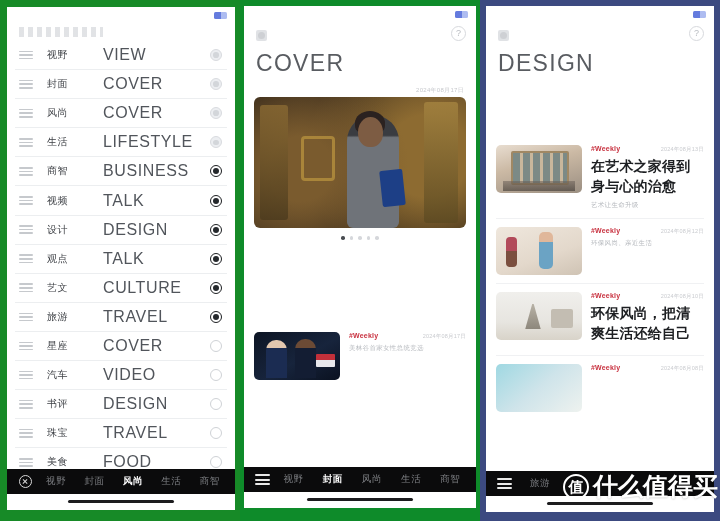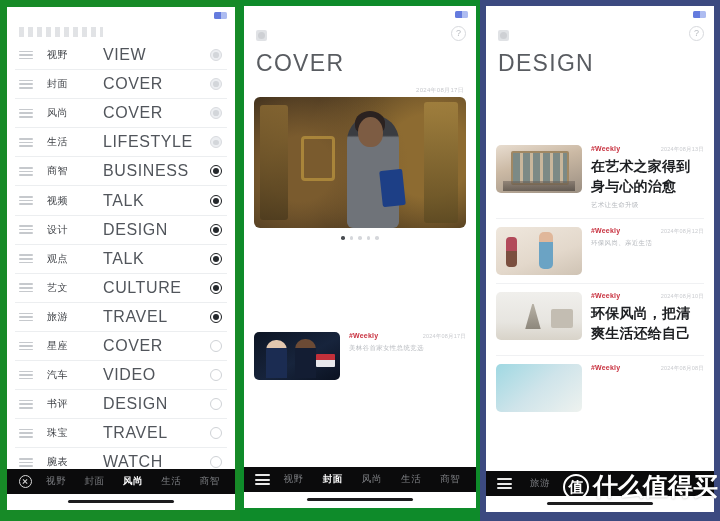--- a/index.html
+++ b/index.html
@@ -438,30 +438,20 @@
             <span class="toggle "></span>
           </div>
           <div class="cat-row">
             <span class="handle">
               <i></i>
               <i></i>
               <i></i>
             </span>
             <span class="cat-cn">珠宝</span>
             <span class="cat-en">TRAVEL</span>
-            <span class="toggle "></span>
-          </div>
-          <div class="cat-row">
-            <span class="handle">
-              <i></i>
-              <i></i>
-              <i></i>
-            </span>
-            <span class="cat-cn">腕表</span>
-            <span class="cat-en">WATCH</span>
             <span class="toggle "></span>
           </div>
           <div class="cat-row">
             <span class="handle">
               <i></i>
               <i></i>
               <i></i>
             </span>
             <span class="cat-cn">美食</span>
             <span class="cat-en">FOOD</span>

